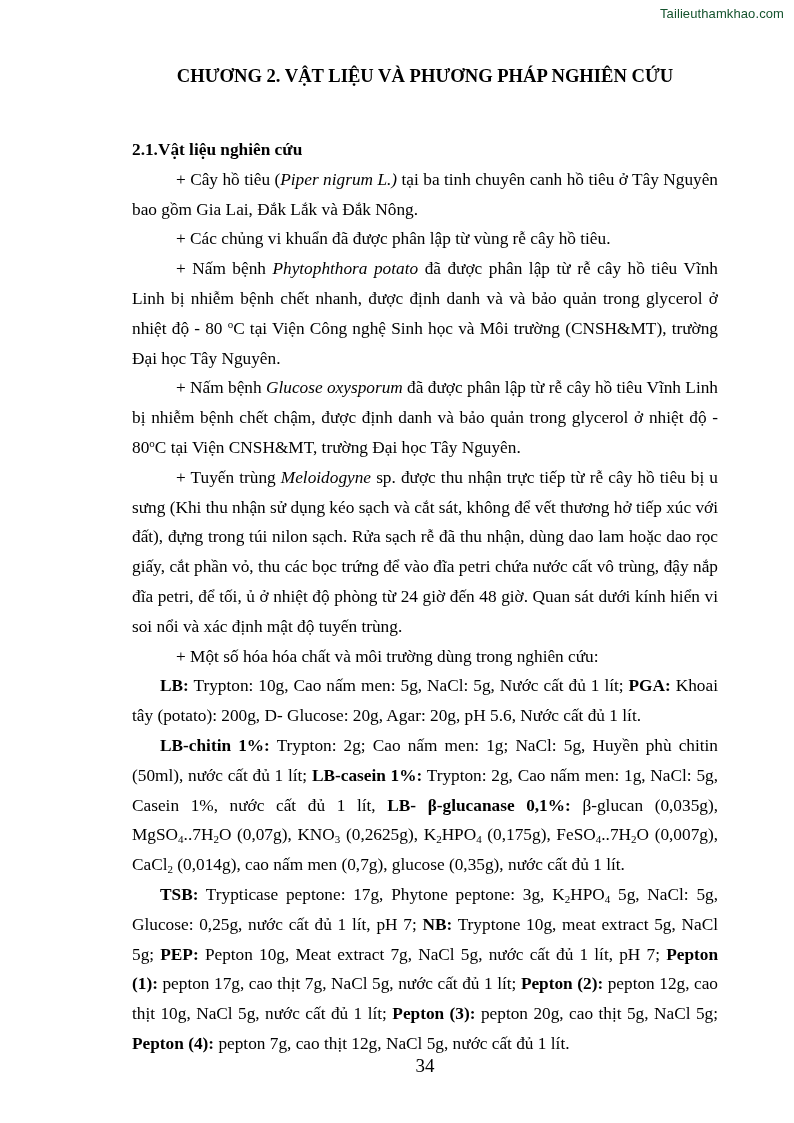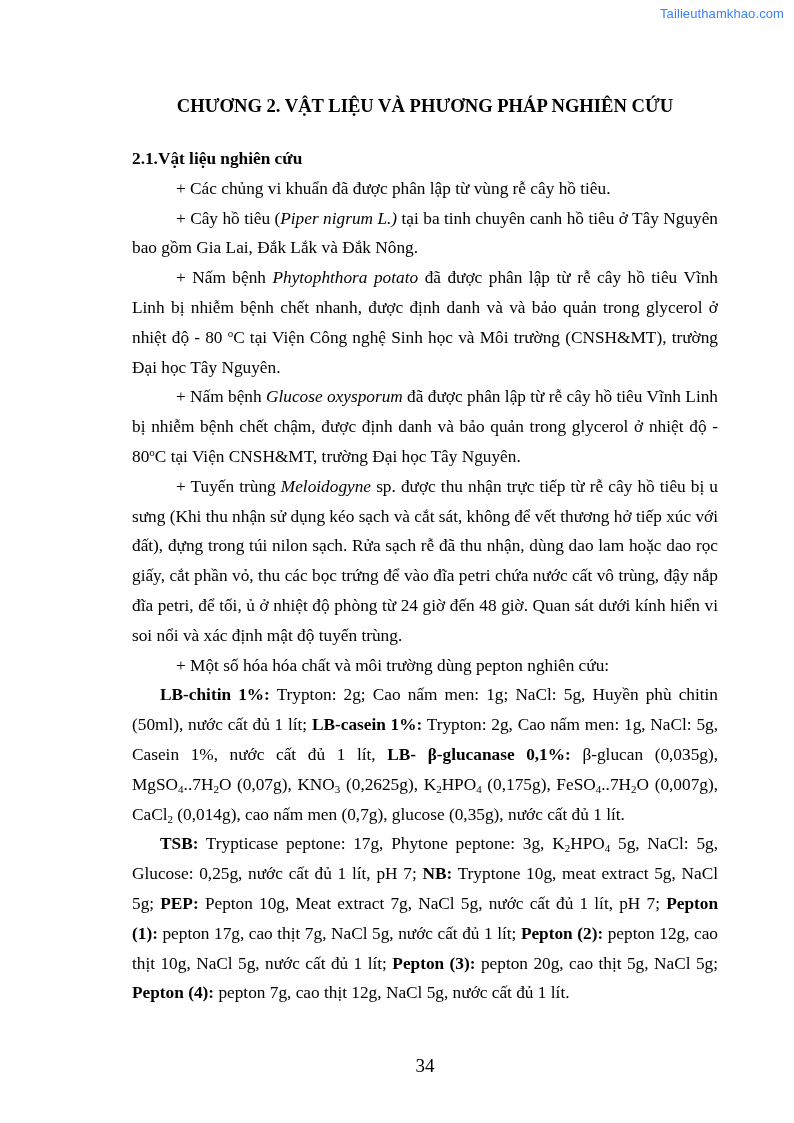--- a/index.html
+++ b/index.html
@@ -14,43 +14,43 @@
       overflow: hidden;
       font-family: "Liberation Serif", "DejaVu Serif", serif;
       color: #000000;
     }
     .watermark {
       position: absolute;
       top: 6px;
       right: 10px;
       font-family: "Liberation Sans", "DejaVu Sans", sans-serif;
       font-size: 13px;
-      color: #3b82f6;
+      color: #14532d;
       letter-spacing: 0.1px;
     }
     .page {
       position: absolute;
       left: 132px;
       top: 0;
       width: 586px;
     }
     .chapter-title {
       position: absolute;
-      top: 94px;
+      top: 64px;
       left: 0;
       width: 586px;
       text-align: center;
       font-weight: bold;
       font-size: 18.6px;
       line-height: 24px;
       white-space: nowrap;
     }
     .content {
       position: absolute;
-      top: 144px;
+      top: 135px;
       left: 0;
       width: 586px;
       font-size: 17.3px;
       line-height: 29.8px;
     }
     .section-heading {
       font-weight: bold;
       margin: 0;
       text-align: left;
     }
@@ -79,25 +79,26 @@
 <body>
 
 <div class="watermark">Tailieuthamkhao.com</div>
 
 <div class="page">
   <div class="chapter-title">CHƯƠNG 2. VẬT LIỆU VÀ PHƯƠNG PHÁP NGHIÊN CỨU</div>
 
   <div class="content">
     <p class="section-heading">2.1.Vật liệu nghiên cứu</p>
     <div id="paragraphs">
+        <p class="para"><span>+ Cây hồ tiêu (</span><span class="i">Piper nigrum L.)</span><span> tại ba tinh chuyên canh hồ tiêu ở Tây Nguyên bao gồm Gia Lai, Đắk Lắk và Đắk Nông.</span></p>
         <p class="para"><span>+ Các chủng vi khuẩn đã được phân lập từ vùng rễ cây hồ tiêu.</span></p>
-        <p class="para"><span>+ Cây hồ tiêu (</span><span class="i">Piper nigrum L.)</span><span> tại ba tinh chuyên canh hồ tiêu ở Tây Nguyên bao gồm Gia Lai, Đắk Lắk và Đắk Nông.</span></p>
         <p class="para"><span>+ Nấm bệnh </span><span class="i">Phytophthora potato</span><span> đã được phân lập từ rễ cây hồ tiêu Vĩnh Linh bị nhiễm bệnh chết nhanh, được định danh và và bảo quản trong glycerol ở nhiệt độ - 80 </span><sup>o</sup><span>C tại Viện Công nghệ Sinh học và Môi trường (CNSH&amp;MT), trường Đại học Tây Nguyên.</span></p>
         <p class="para"><span>+ Nấm bệnh </span><span class="i">Glucose oxysporum</span><span> đã được phân lập từ rễ cây hồ tiêu Vĩnh Linh bị nhiễm bệnh chết chậm, được định danh và bảo quản trong glycerol ở nhiệt độ - 80</span><sup>o</sup><span>C tại Viện CNSH&amp;MT, trường Đại học Tây Nguyên.</span></p>
         <p class="para"><span>+ Tuyến trùng </span><span class="i">Meloidogyne</span><span> sp. được thu nhận trực tiếp từ rễ cây hồ tiêu bị u sưng (Khi thu nhận sử dụng kéo sạch và cắt sát, không để vết thương hở tiếp xúc với đất), đựng trong túi nilon sạch. Rửa sạch rễ đã thu nhận, dùng dao lam hoặc dao rọc giấy, cắt phần vỏ, thu các bọc trứng để vào đĩa petri chứa nước cất vô trùng, đậy nắp đĩa petri, để tối, ủ ở nhiệt độ phòng từ 24 giờ đến 48 giờ. Quan sát dưới kính hiển vi soi nổi và xác định mật độ tuyến trùng.</span></p>
-        <p class="para"><span>+ Một số hóa hóa chất và môi trường dùng pepton nghiên cứu:</span></p>
+        <p class="para"><span>+ Một số hóa hóa chất và môi trường dùng trong nghiên cứu:</span></p>
+        <p class="para bold-lead"><span class="b">LB:</span><span> Trypton: 10g, Cao nấm men: 5g, NaCl: 5g, Nước cất đủ 1 lít; </span><span class="b">PGA:</span><span> Khoai tây (potato): 200g, D- Glucose: 20g, Agar: 20g, pH 5.6, Nước cất đủ 1 lít.</span></p>
         <p class="para bold-lead"><span class="b">LB-chitin 1%:</span><span> Trypton: 2g; Cao nấm men: 1g; NaCl: 5g, Huyền phù chitin (50ml), nước cất đủ 1 lít; </span><span class="b">LB-casein 1%:</span><span> Trypton: 2g, Cao nấm men: 1g, NaCl: 5g, Casein 1%, nước cất đủ 1 lít, </span><span class="b">LB- β-glucanase 0,1%:</span><span> β-glucan (0,035g), MgSO</span><sub>4</sub><span>..7H</span><sub>2</sub><span>O (0,07g), KNO</span><sub>3</sub><span> (0,2625g), K</span><sub>2</sub><span>HPO</span><sub>4</sub><span> (0,175g), FeSO</span><sub>4</sub><span>..7H</span><sub>2</sub><span>O (0,007g), CaCl</span><sub>2</sub><span> (0,014g), cao nấm men (0,7g), glucose (0,35g), nước cất đủ 1 lít.</span></p>
         <p class="para bold-lead"><span class="b">TSB:</span><span> Trypticase peptone: 17g, Phytone peptone: 3g, K</span><sub>2</sub><span>HPO</span><sub>4</sub><span> 5g, NaCl: 5g, Glucose: 0,25g, nước cất đủ 1 lít, pH 7; </span><span class="b">NB:</span><span> Tryptone 10g, meat extract 5g, NaCl 5g; </span><span class="b">PEP:</span><span> Pepton 10g, Meat extract 7g, NaCl 5g, nước cất đủ 1 lít, pH 7; </span><span class="b">Pepton (1):</span><span> pepton 17g, cao thịt 7g, NaCl 5g, nước cất đủ 1 lít; </span><span class="b">Pepton (2):</span><span> pepton 12g, cao thịt 10g, NaCl 5g, nước cất đủ 1 lít; </span><span class="b">Pepton (3):</span><span> pepton 20g, cao thịt 5g, NaCl 5g; </span><span class="b">Pepton (4):</span><span> pepton 7g, cao thịt 12g, NaCl 5g, nước cất đủ 1 lít.</span></p>
       </div>
   </div>
 
   <div class="page-number">34</div>
 </div>
 
 </body></html>

